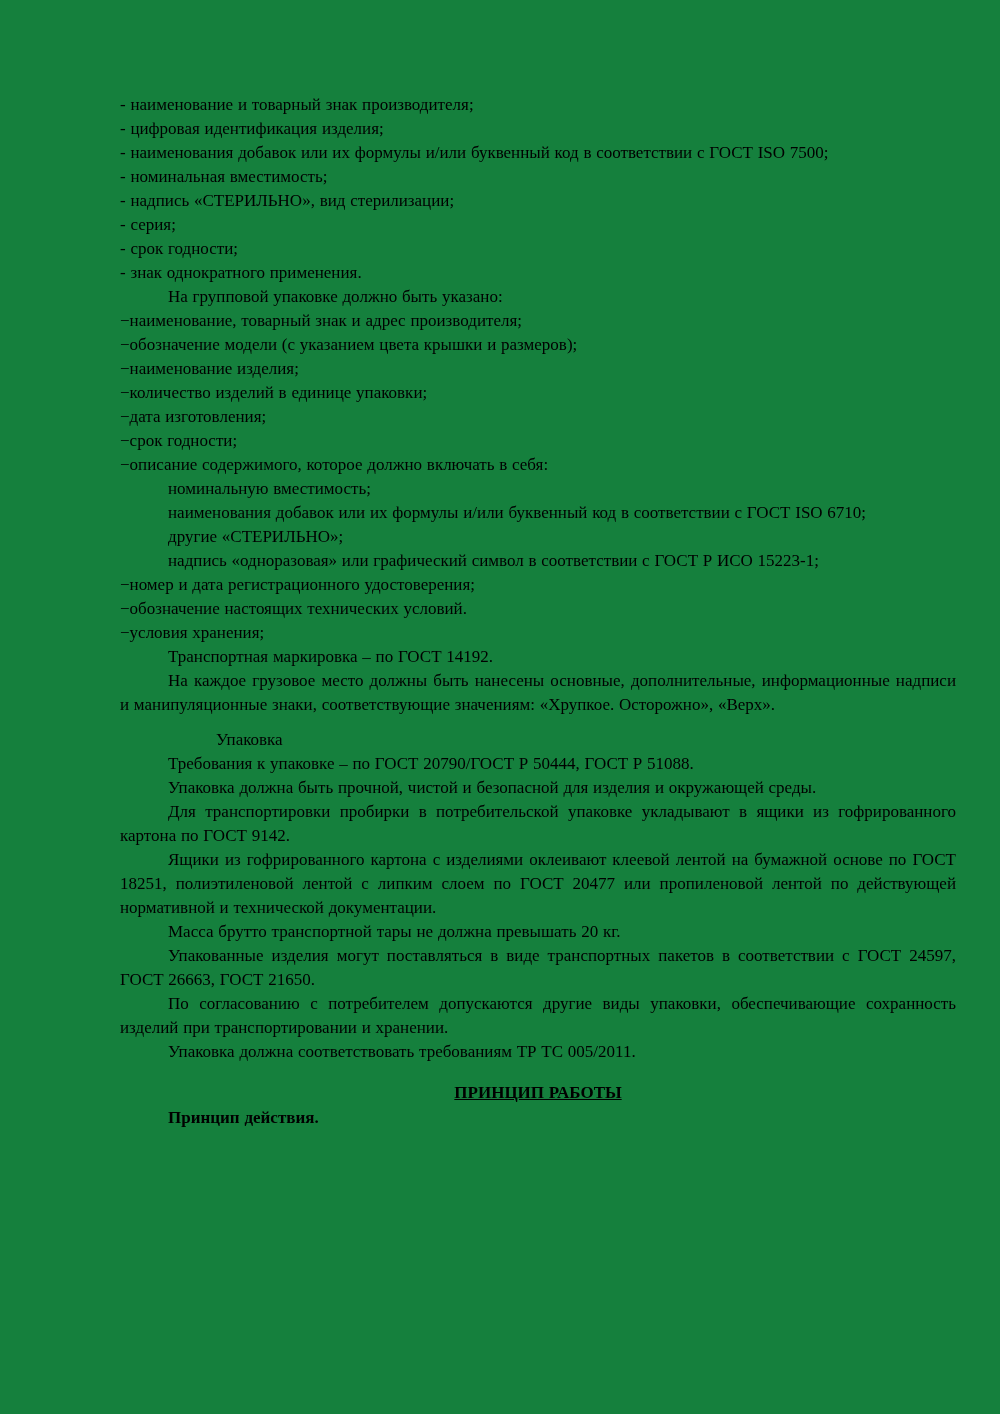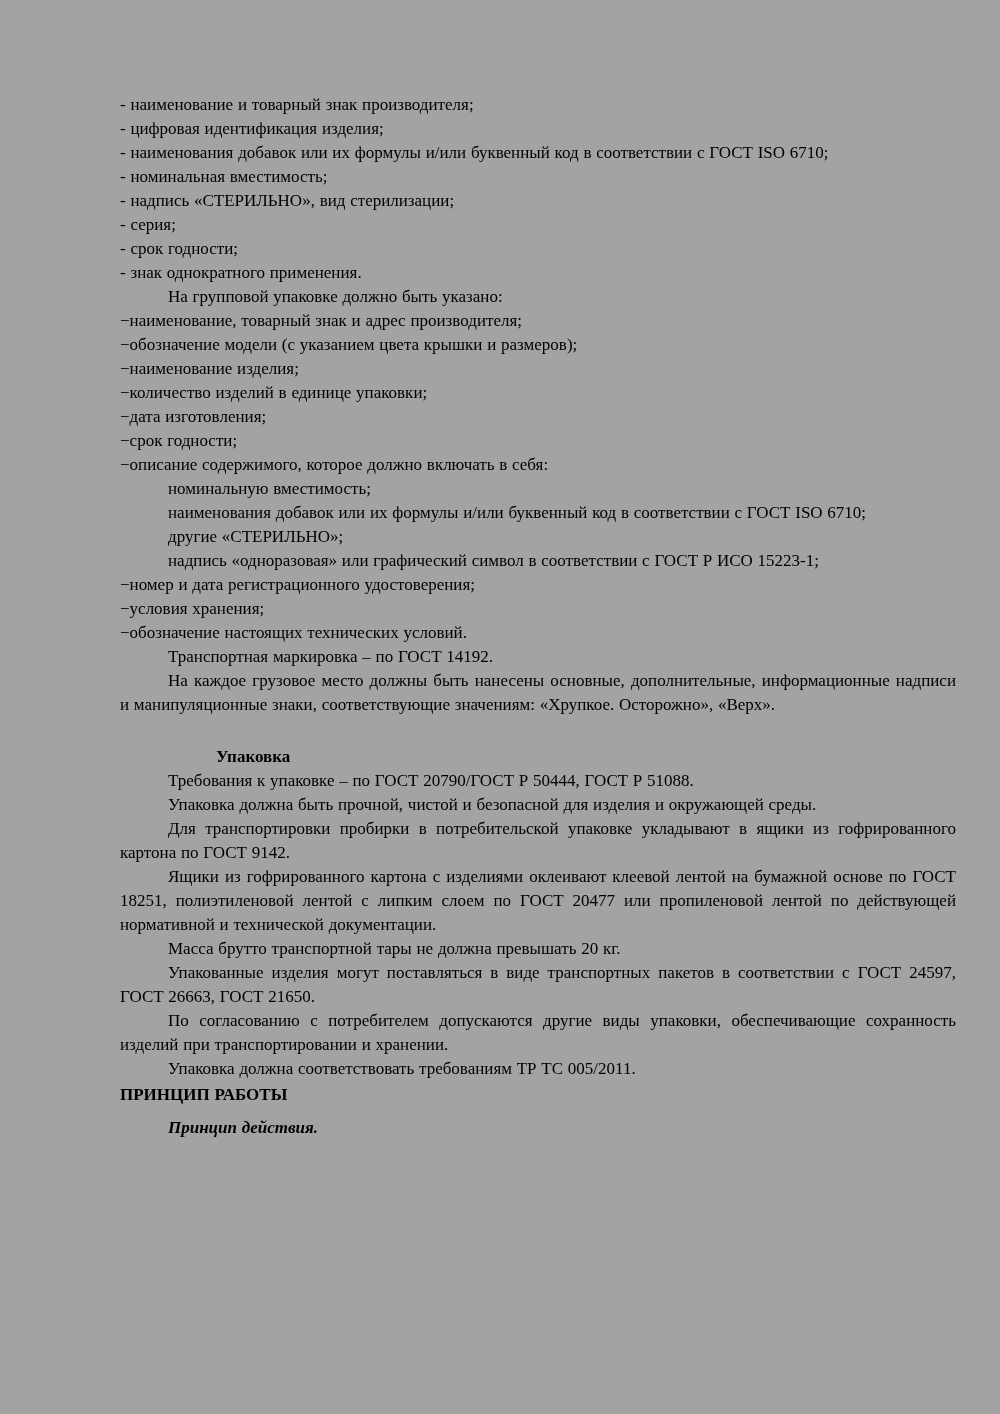--- a/index.html
+++ b/index.html
@@ -6,21 +6,21 @@
     margin: 0;
     padding: 0;
     background: #ffffff;
   }
   .page {
     position: relative;
     width: 1000px;
     height: 1414px;
     box-sizing: border-box;
     padding: 93px 44px 40px 120px;
-    background: #a3a3a3;
+    background: #15803d;
     font-family: "Liberation Serif", "DejaVu Serif", serif;
     font-size: 17px;
     line-height: 24px;
     color: #000000;
     overflow: hidden;
   }
   .para {
     margin: 0;
     text-align: left;
     word-spacing: 0.5px;
@@ -32,64 +32,64 @@
     text-indent: 48px;
   }
   .indent-justify {
     text-indent: 48px;
     text-align: justify;
   }
   .sub {
     padding-left: 48px;
   }
   .heading-sub {
-    font-weight: bold;
+    font-weight: normal;
     padding-left: 96px;
-    margin-top: 28px;
+    margin-top: 11px;
   }
   .heading-center {
     font-weight: bold;
-    text-align: left;
-    margin-top: 2px;
+    text-align: center;
+    margin-top: 17px;
+    text-decoration: underline;
   }
   .bold-indent {
     font-weight: bold;
     text-indent: 48px;
-    margin-top: 9px;
-    font-style: italic;
+    margin-top: 1px;
   }
 </style>
 </head>
 <body>
 
 <div class="page">
   <div class="doc-body">
       <p class="para plain">- наименование и товарный знак производителя;</p>
       <p class="para plain">- цифровая идентификация изделия;</p>
-      <p class="para justify">- наименования добавок или их формулы и/или буквенный код в соответствии с ГОСТ ISO 6710;</p>
+      <p class="para justify">- наименования добавок или их формулы и/или буквенный код в соответствии с ГОСТ ISO 7500;</p>
       <p class="para plain">- номинальная вместимость;</p>
       <p class="para plain">- надпись «СТЕРИЛЬНО», вид стерилизации;</p>
       <p class="para plain">- серия;</p>
       <p class="para plain">- срок годности;</p>
       <p class="para plain">- знак однократного применения.</p>
       <p class="para indent">На групповой упаковке должно быть указано:</p>
       <p class="para plain">−наименование, товарный знак и адрес производителя;</p>
       <p class="para plain">−обозначение модели (с указанием цвета крышки и размеров);</p>
       <p class="para plain">−наименование изделия;</p>
       <p class="para plain">−количество изделий в единице упаковки;</p>
       <p class="para plain">−дата изготовления;</p>
       <p class="para plain">−срок годности;</p>
       <p class="para plain">−описание содержимого, которое должно включать в себя:</p>
       <p class="para sub">номинальную вместимость;</p>
       <p class="para indent-justify">наименования добавок или их формулы и/или буквенный код в соответствии с ГОСТ ISO 6710;</p>
       <p class="para sub">другие «СТЕРИЛЬНО»;</p>
       <p class="para sub">надпись «одноразовая» или графический символ в соответствии с ГОСТ Р ИСО 15223-1;</p>
       <p class="para plain">−номер и дата регистрационного удостоверения;</p>
+      <p class="para plain">−обозначение настоящих технических условий.</p>
       <p class="para plain">−условия хранения;</p>
-      <p class="para plain">−обозначение настоящих технических условий.</p>
       <p class="para indent">Транспортная маркировка – по ГОСТ 14192.</p>
       <p class="para indent-justify">На каждое грузовое место должны быть нанесены основные, дополнительные, информационные надписи и манипуляционные знаки, соответствующие значениям: «Хрупкое. Осторожно», «Верх».</p>
       <p class="para heading-sub">Упаковка</p>
       <p class="para indent">Требования к упаковке – по ГОСТ 20790/ГОСТ Р 50444, ГОСТ Р 51088.</p>
       <p class="para indent">Упаковка должна быть прочной, чистой и безопасной для изделия и окружающей среды.</p>
       <p class="para indent-justify">Для транспортировки пробирки в потребительской упаковке укладывают в ящики из гофрированного картона по ГОСТ 9142.</p>
       <p class="para indent-justify">Ящики из гофрированного картона с изделиями оклеивают клеевой лентой на бумажной основе по ГОСТ 18251, полиэтиленовой лентой с липким слоем по ГОСТ 20477 или пропиленовой лентой по действующей нормативной и технической документации.</p>
       <p class="para indent">Масса брутто транспортной тары не должна превышать 20 кг.</p>
       <p class="para indent-justify">Упакованные изделия могут поставляться в виде транспортных пакетов в соответствии с ГОСТ 24597, ГОСТ 26663, ГОСТ 21650.</p>
       <p class="para indent-justify">По согласованию с потребителем допускаются другие виды упаковки, обеспечивающие сохранность изделий при транспортировании и хранении.</p>

